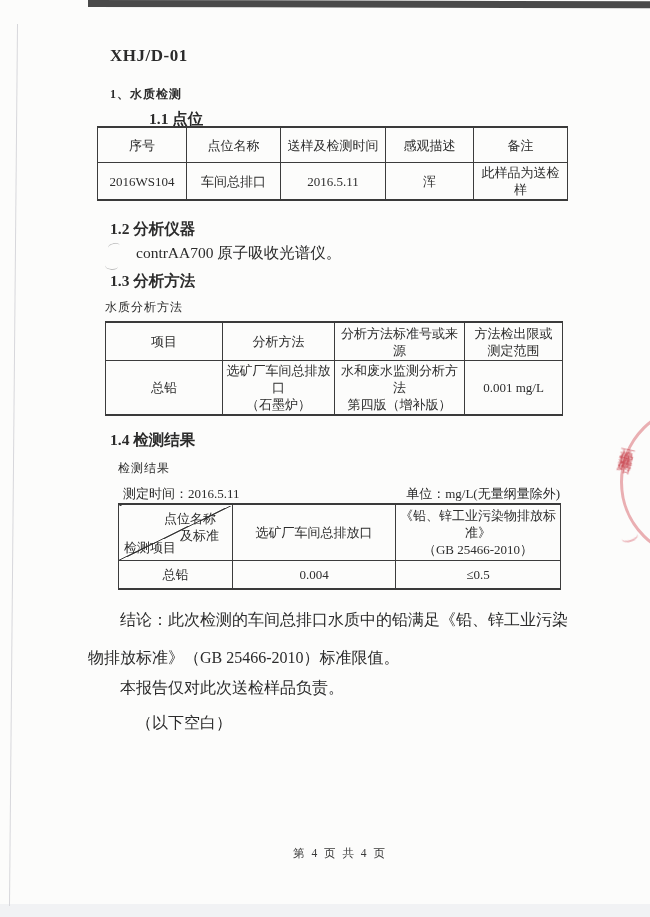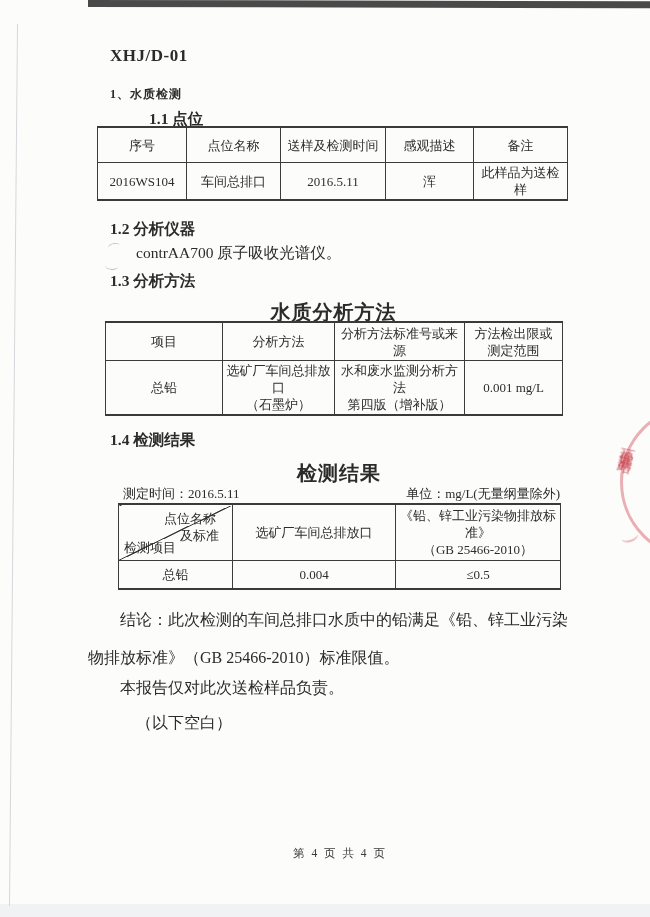--- a/index.html
+++ b/index.html
@@ -24,21 +24,21 @@
   
   .doc-code { position:absolute; left:110px; top:46px; font-size:17px; font-weight:bold; letter-spacing:0.5px; }
   .h { position:absolute; font-weight:bold; font-size:15.5px; }
   .s1   { left:110px; top:86px;  font-size:12px; letter-spacing:1px; }
   .s1-1 { left:110px; top:109px;margin-left:39px; }
   .s1-2 { left:110px; top:219px; }
   .s1-3 { left:110px; top:271px; }
   .s1-4 { left:110px; top:430px; }
   .body-text { position:absolute; font-size:15.5px;text-align:right; }
   .instrument { left:136px; top:243px; }
-  .table-title { position:absolute; font-size:20px; font-weight:bold; text-align:center; letter-spacing:1px; }
+  .table-title { position:absolute; font-size:12px; font-weight:normal; letter-spacing:1px; }
   .t2-title { left:105px; top:299px; width:457px; }
   .t3-title { left:118px; top:460px; width:442px; }
   .meta-row { position:absolute; left:118px; top:485px; width:442px; font-size:13px; display:flex; justify-content:space-between; }
   .meta-row .meta-left { padding-left:5px; }
   
   table.t { position:absolute; border-collapse:collapse; table-layout:fixed; text-align:center; font-size:13px; color:#2d2d2d;
     border-top:2px solid #3a3a3a; border-bottom:2px solid #3a3a3a; border-left:1px solid #3a3a3a; border-right:1px solid #3a3a3a; }
   table.t th, table.t td { border:1px solid #3c3c3c; font-weight:normal; padding:1px 2px; line-height:17px; }
   .t1 { left:97px;  top:126px; width:470px; }
   .t1 .hrow th { height:32px; }

